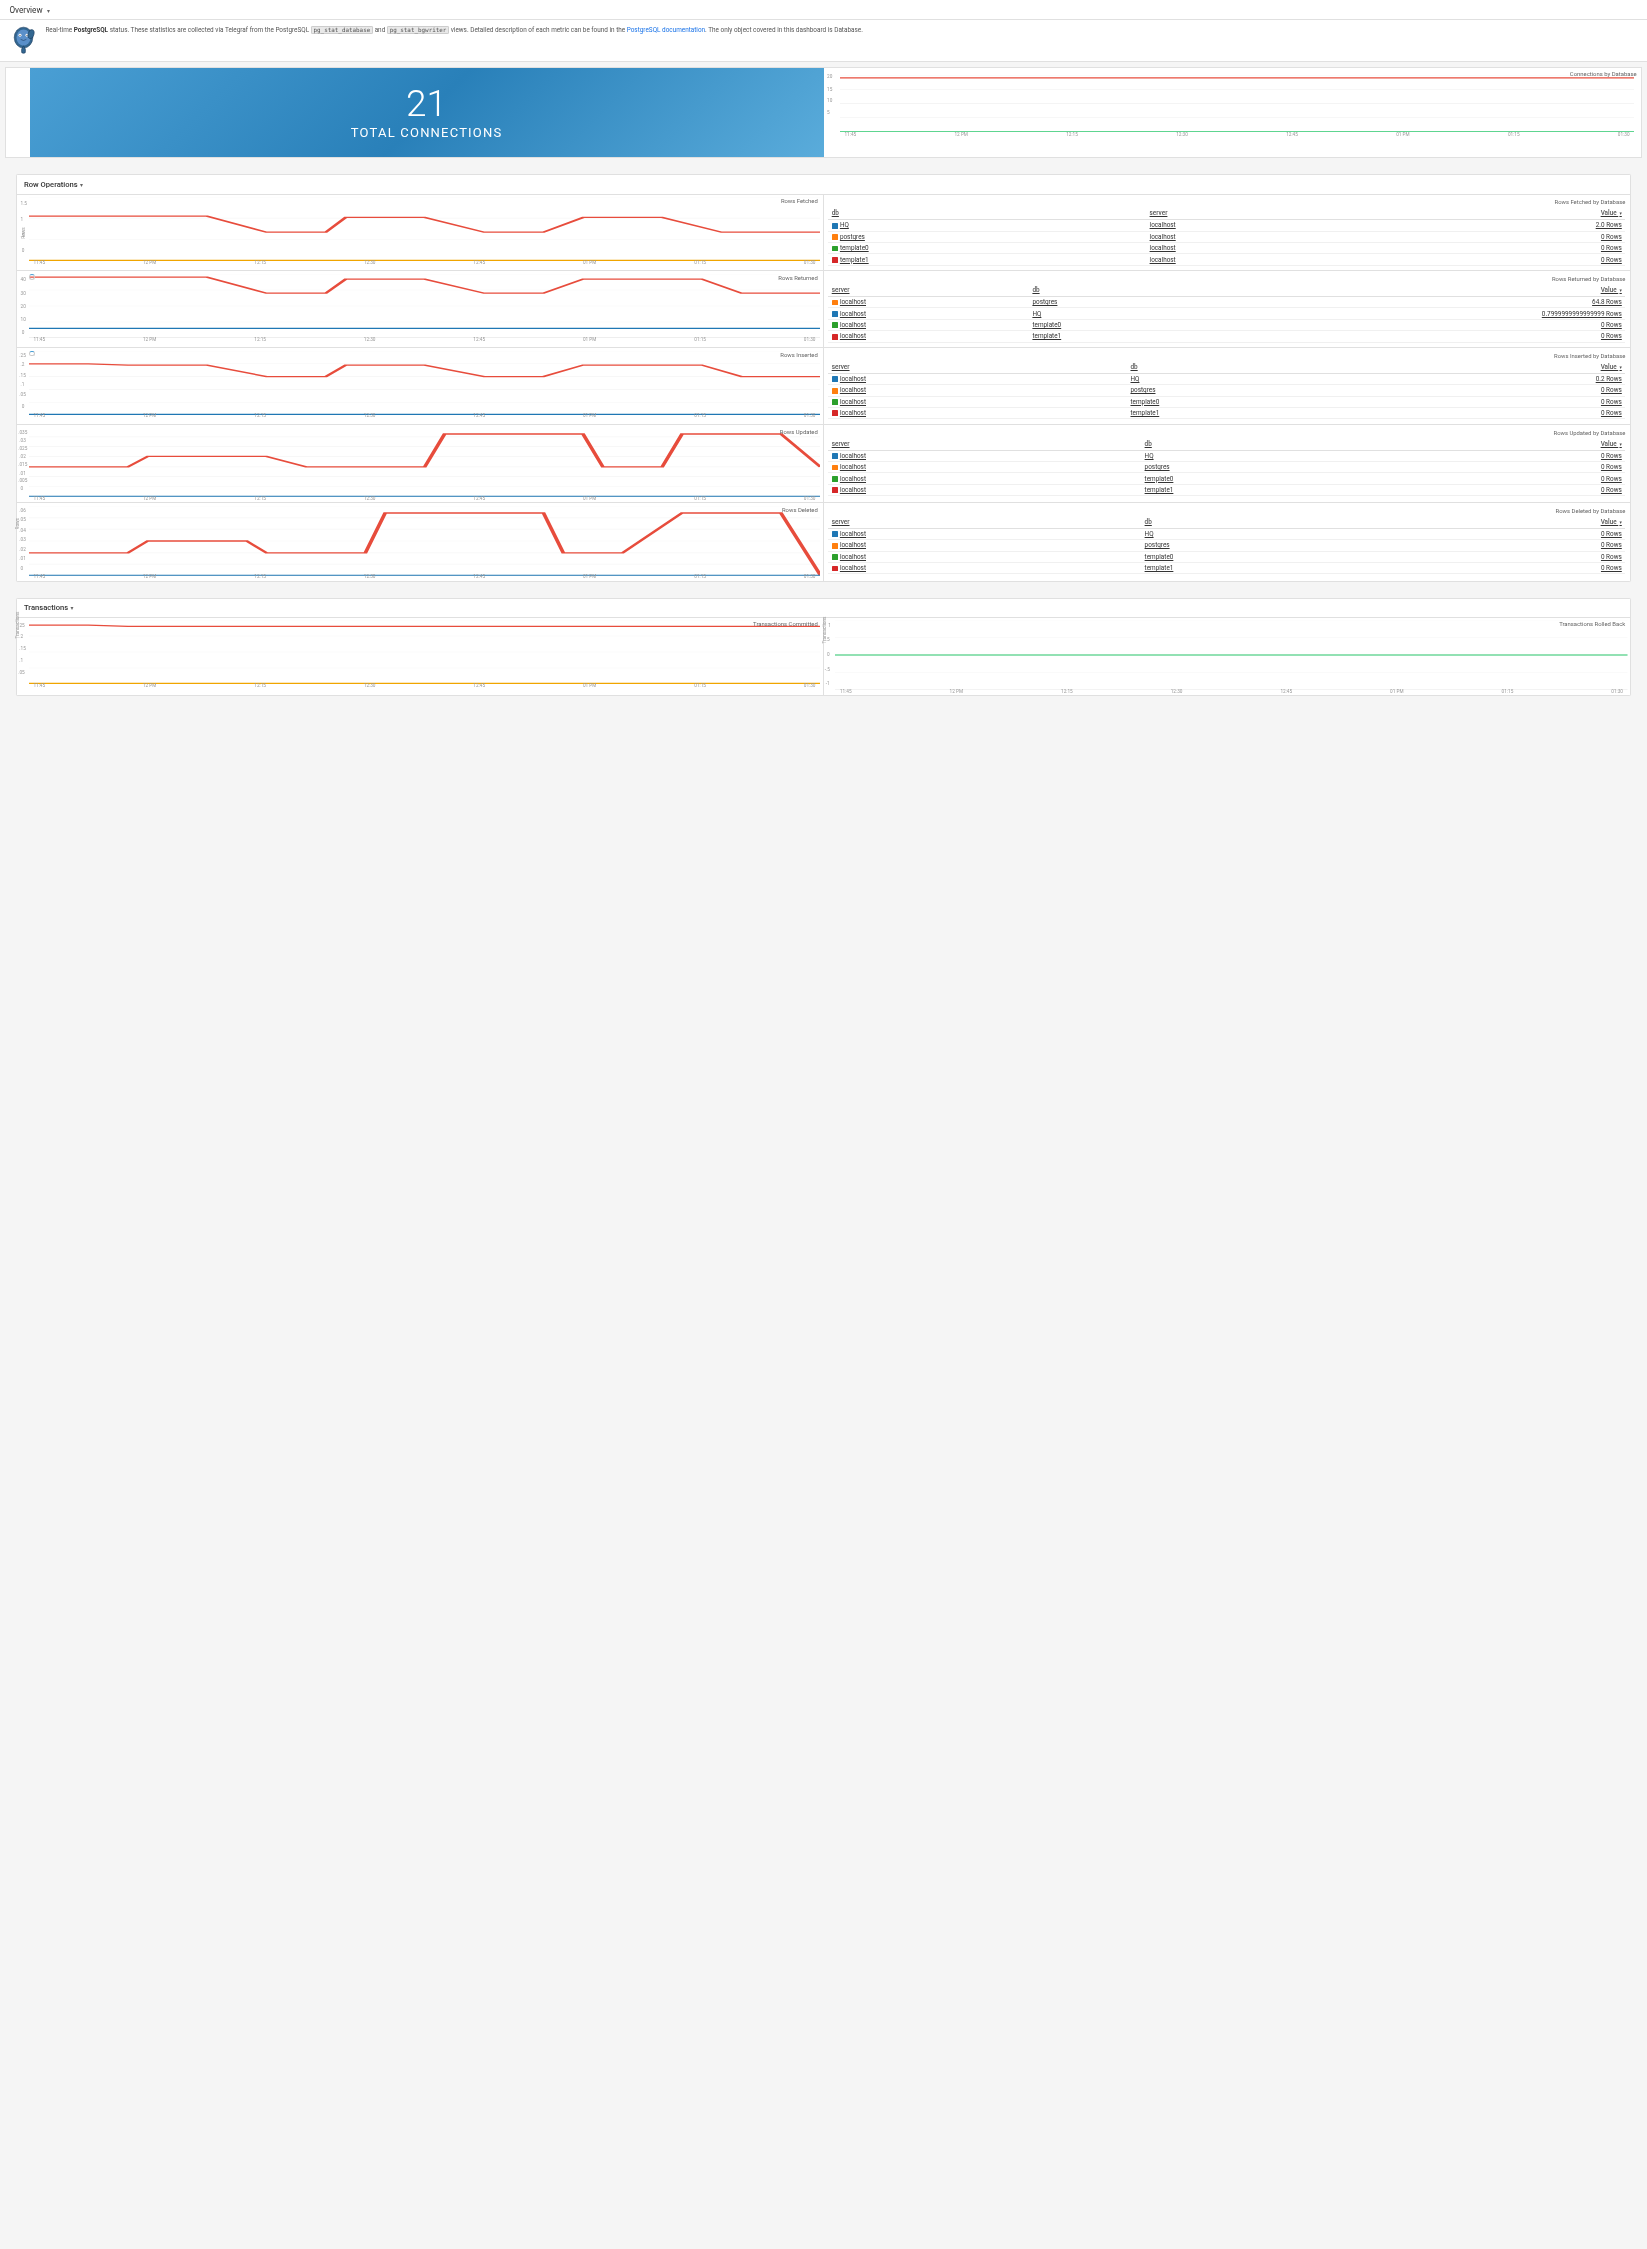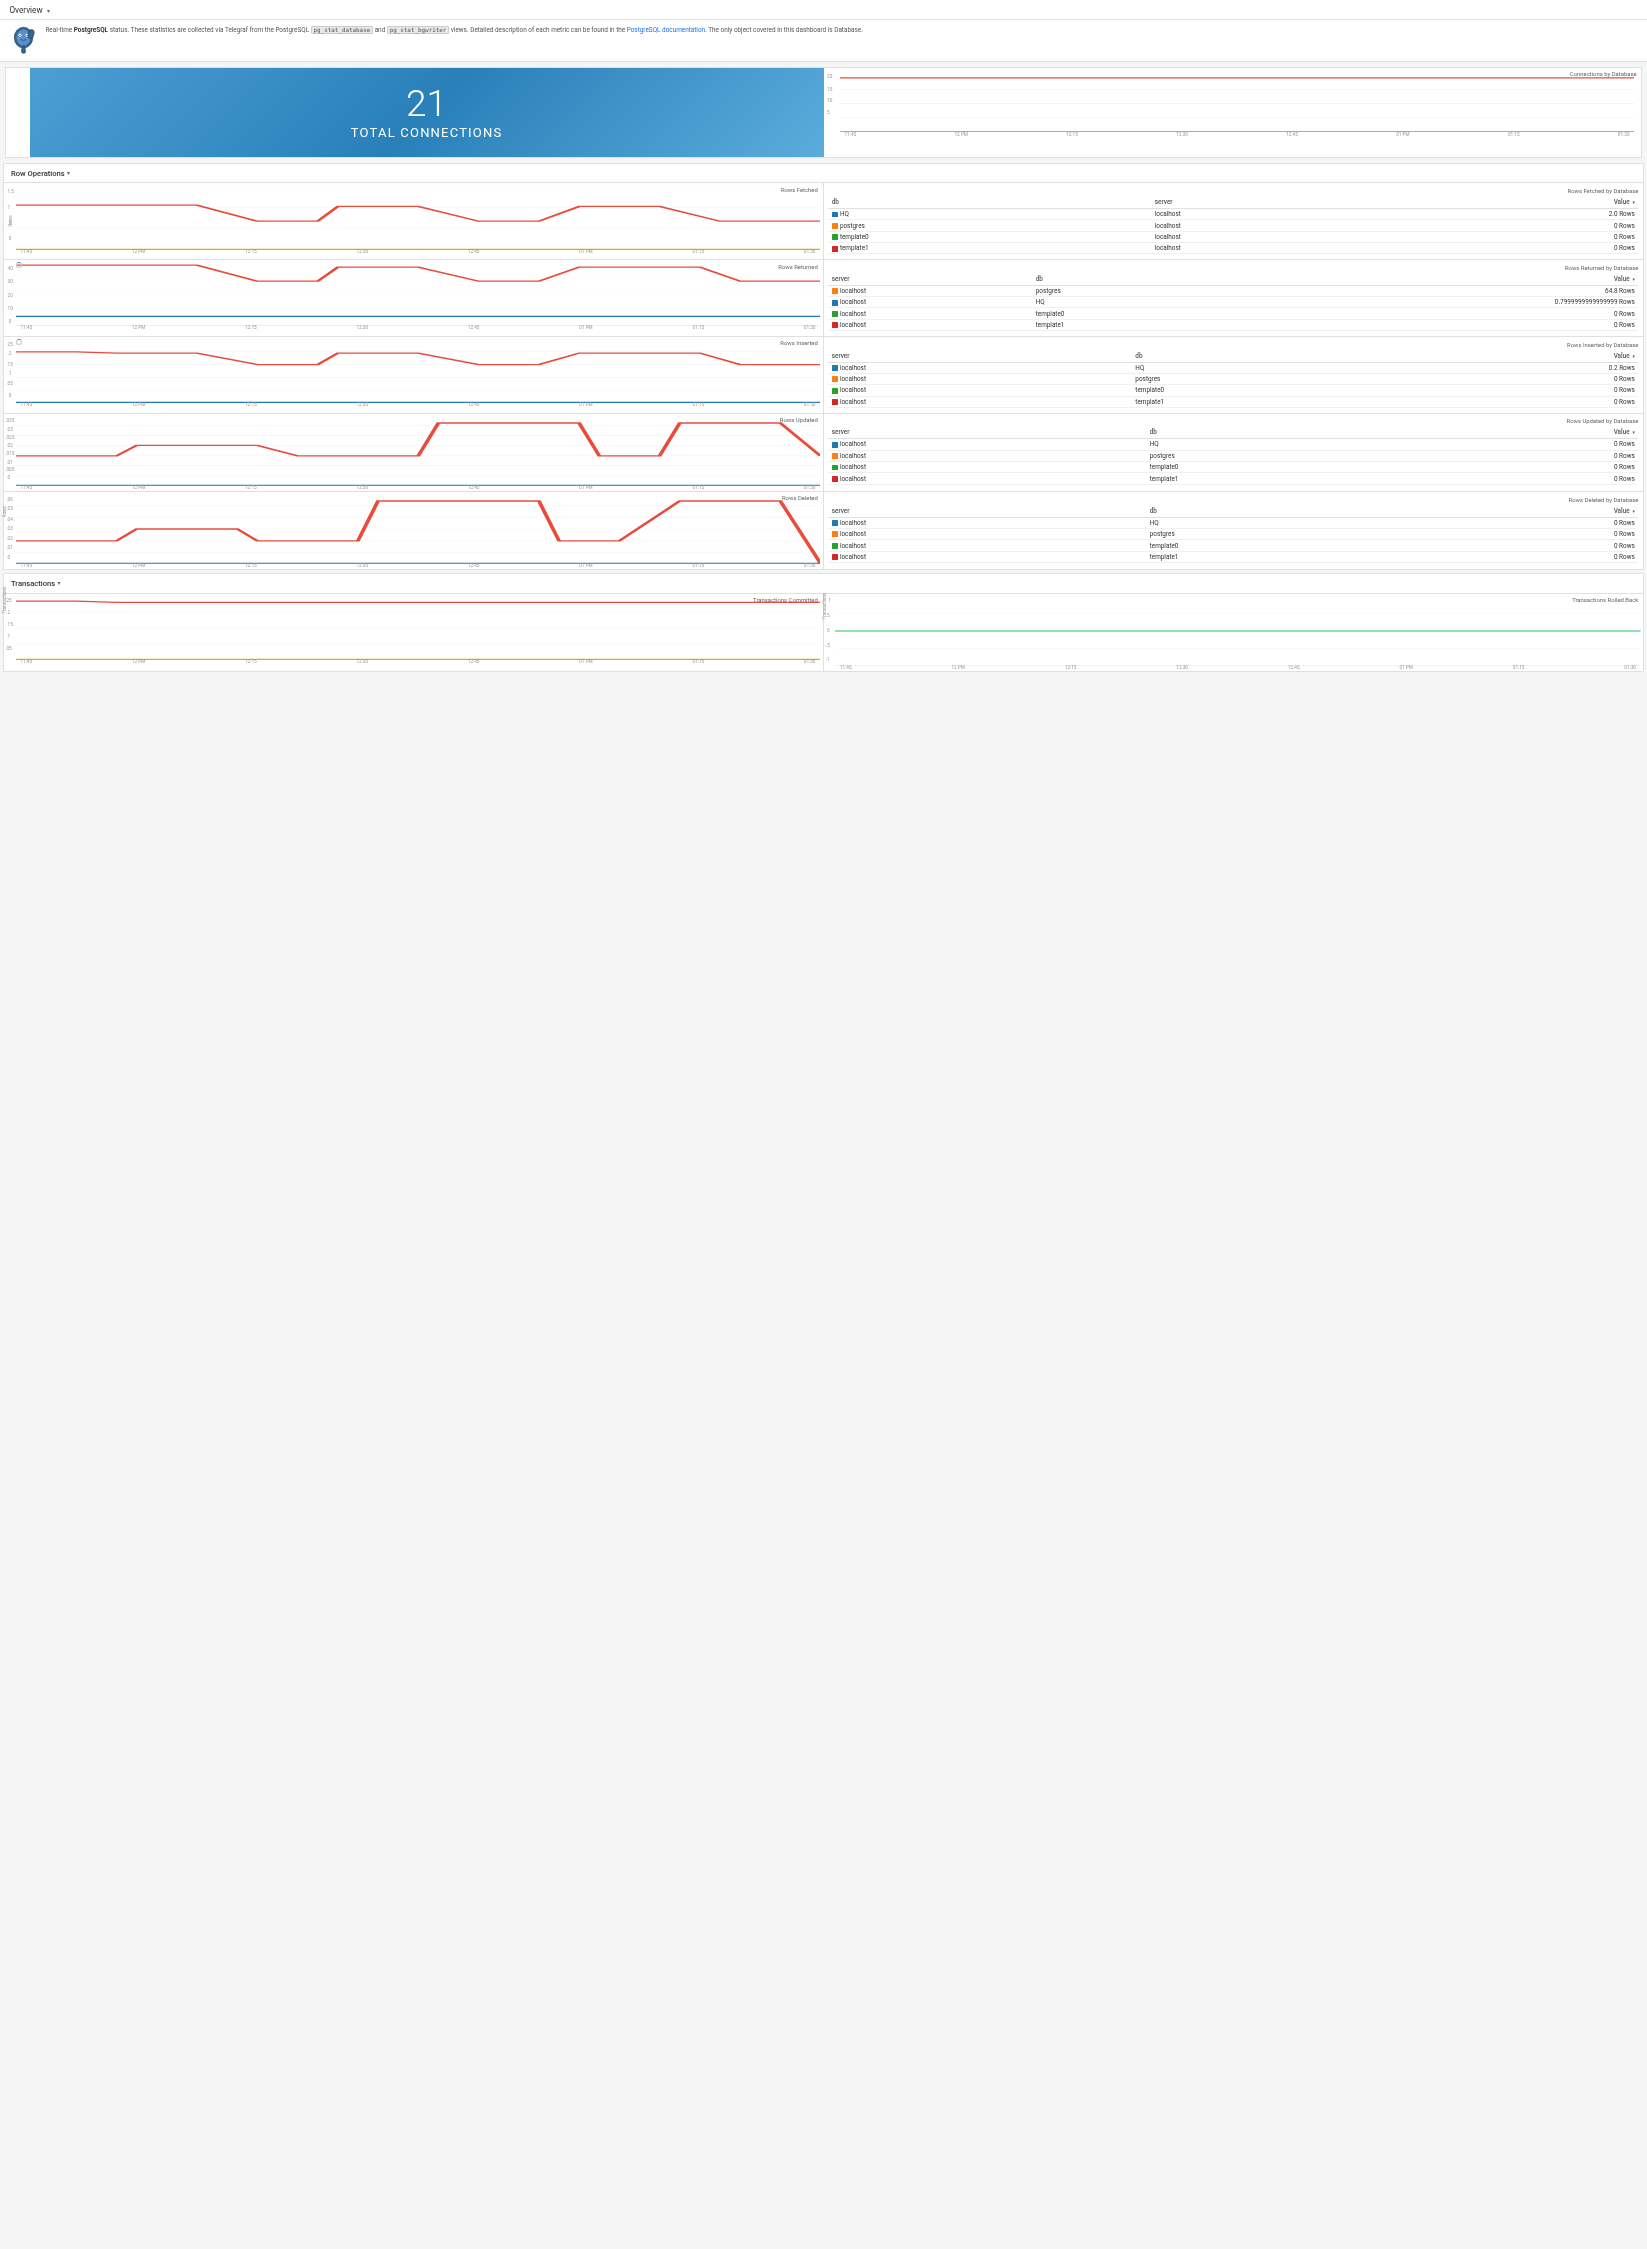--- a/index.html
+++ b/index.html
@@ -45,21 +45,21 @@
       background: #e8e8e8;
       border: 0.6px solid #ccc;
       border-radius: 1.2px;
       padding: 0 1.8px;
       font-family: monospace;
       font-size: 5.9px;
     }
     .info-text a { color: #1a73e8; text-decoration: none; }
     .section {
       background: #fff;
-      margin: 3px;
+      margin: 16px;
       border: 0.6px solid #e0e0e0;
       border-radius: 1.2px;
     }
     .section-header {
       padding: 4.7px 7px;
       font-size: 7.6px;
       font-weight: 500;
       border-bottom: 0.6px solid #e0e0e0;
       display: flex;
       align-items: center;
@@ -107,20 +107,21 @@
       color: #999;
       margin-top: -1.2px;
     }
     .table-panel {
       padding: 4.7px;
     }
     .data-table {
       width: 100%;
       border-collapse: collapse;
       font-size: 6.4px;
+      text-decoration: underline;
     }
     .data-table th {
       text-align: left;
       padding: 1.8px 3.5px;
       color: #555;
       border-bottom: 0.6px solid #e0e0e0;
       font-weight: 500;
     }
     .data-table th.right, .data-table td.right {
       text-align: right;

